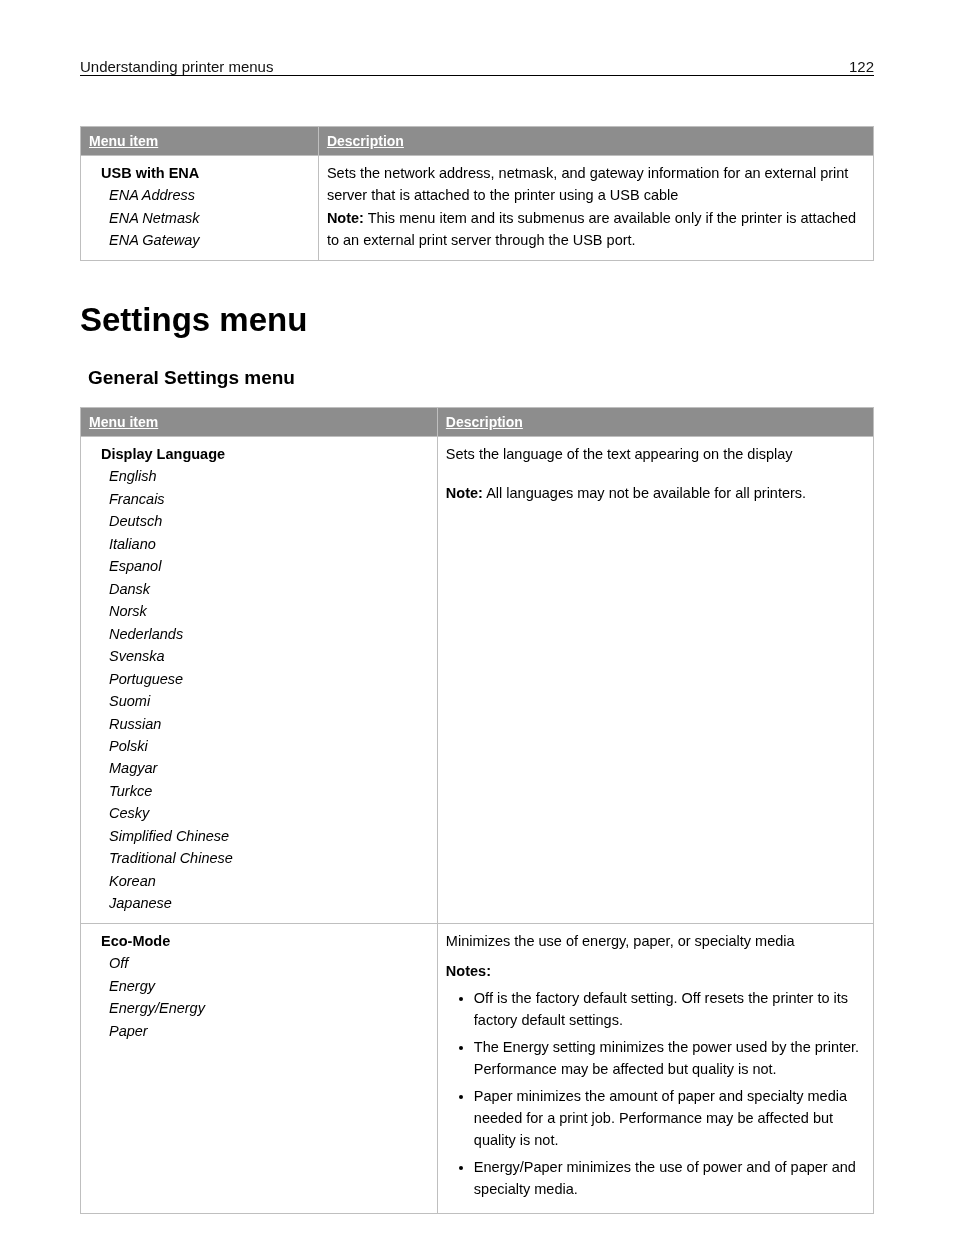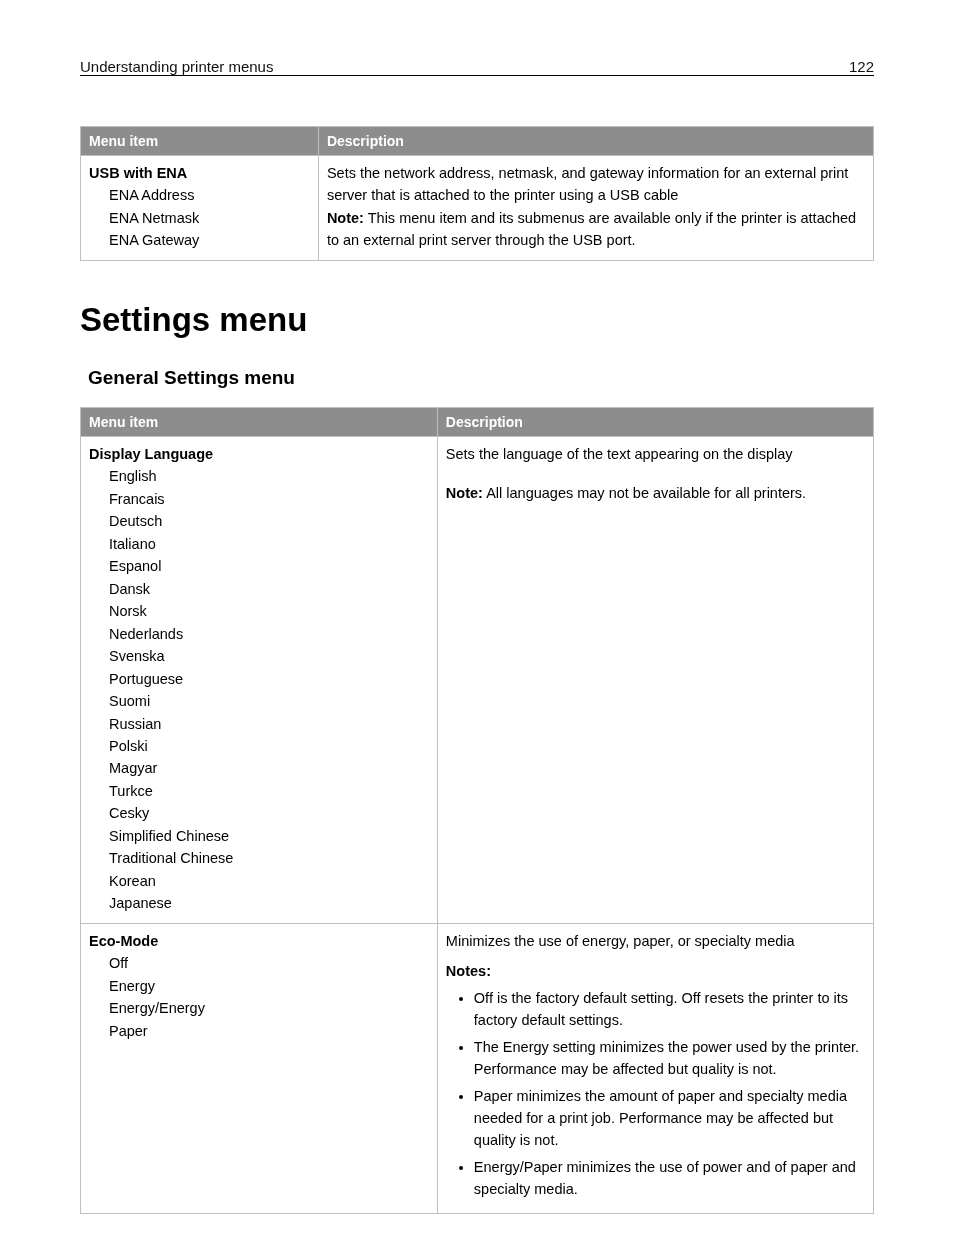--- a/index.html
+++ b/index.html
@@ -28,39 +28,40 @@
     margin-bottom: 40px;
   }
   th {
     background: #8d8d8d;
     color: #fff;
     font-weight: 600;
     text-align: left;
     font-size: 14px;
     padding: 6px 8px;
     border: 1px solid #bfbfbf;
+    text-decoration: underline;
   }
   td {
     border: 1px solid #bfbfbf;
     padding: 6px 8px 8px 8px;
     font-size: 14.5px;
     vertical-align: top;
     line-height: 1.55;
   }
   .menu-col-1 { width: 30%; }
   .menu-col-2 { width: 70%; }
   .gs-col-1 { width: 45%; }
   .gs-col-2 { width: 55%; }
-  .item-title { font-weight: 700; }
+  .item-title { font-weight: 700; margin-left: 12px; }
   .sub-list {
     margin: 0 0 0 20px;
     padding: 0;
     list-style: none;
   }
-  .sub-list li { margin: 0; }
+  .sub-list li { margin: 0; font-style: italic; }
   .h1 {
     font-size: 33px;
     font-weight: 700;
     margin: 0 0 28px 0;
   }
   .h2 {
     font-size: 19px;
     font-weight: 700;
     margin: 0 0 18px 8px;
   }

